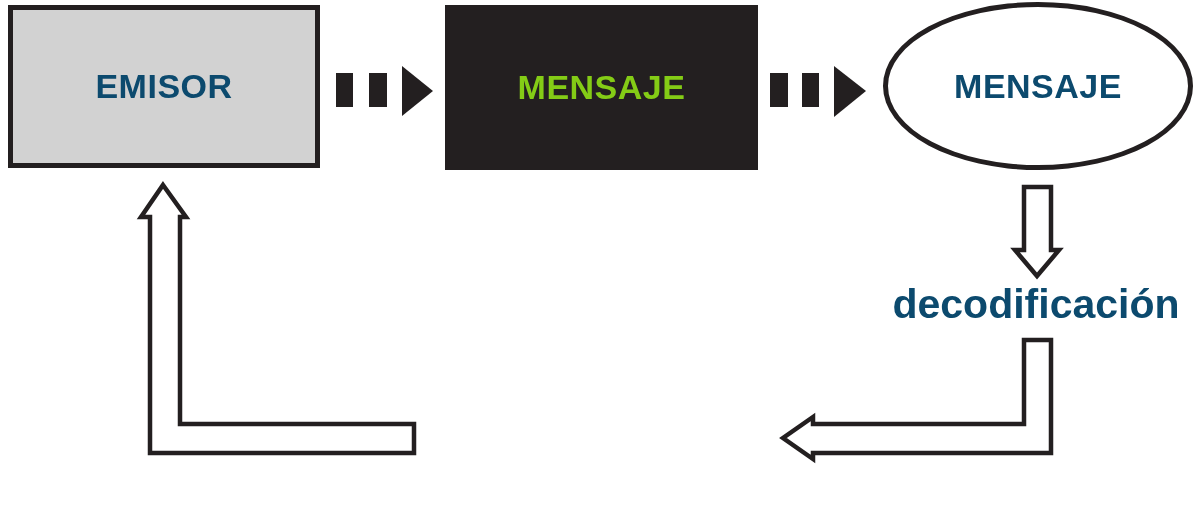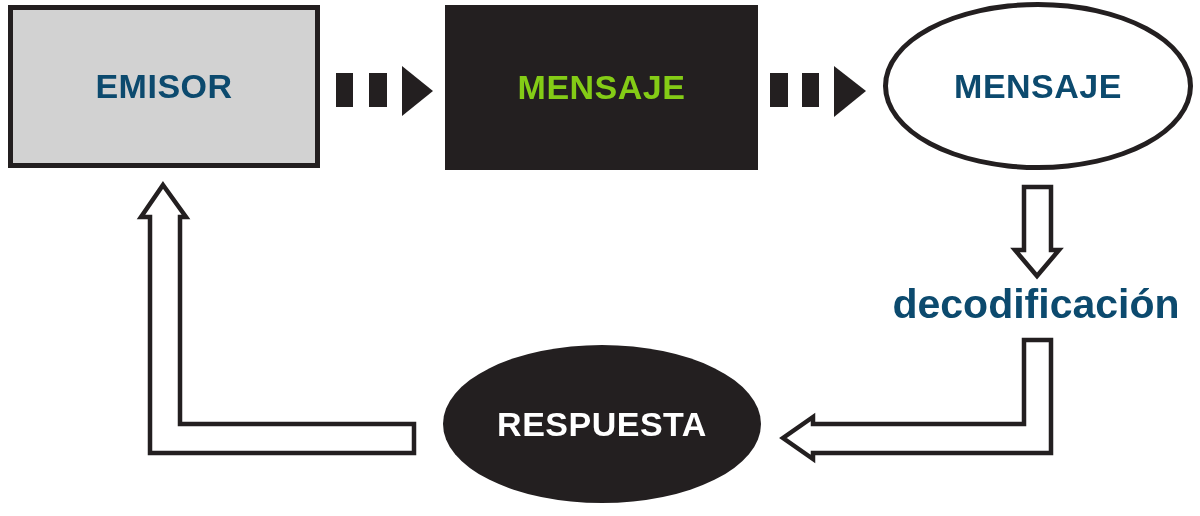--- a/index.html
+++ b/index.html
@@ -122,17 +122,14 @@
   </div>
 
   <div class="node node-receptor">
     <span>MENSAJE</span>
   </div>
 
   <div class="node label-decodificacion">
     <span>decodificación</span>
   </div>
 
-  <div class="node node-respuesta">
-    <span>RESPUESTA</span>
-  </div>
 
 </div>
 
 </body></html>

